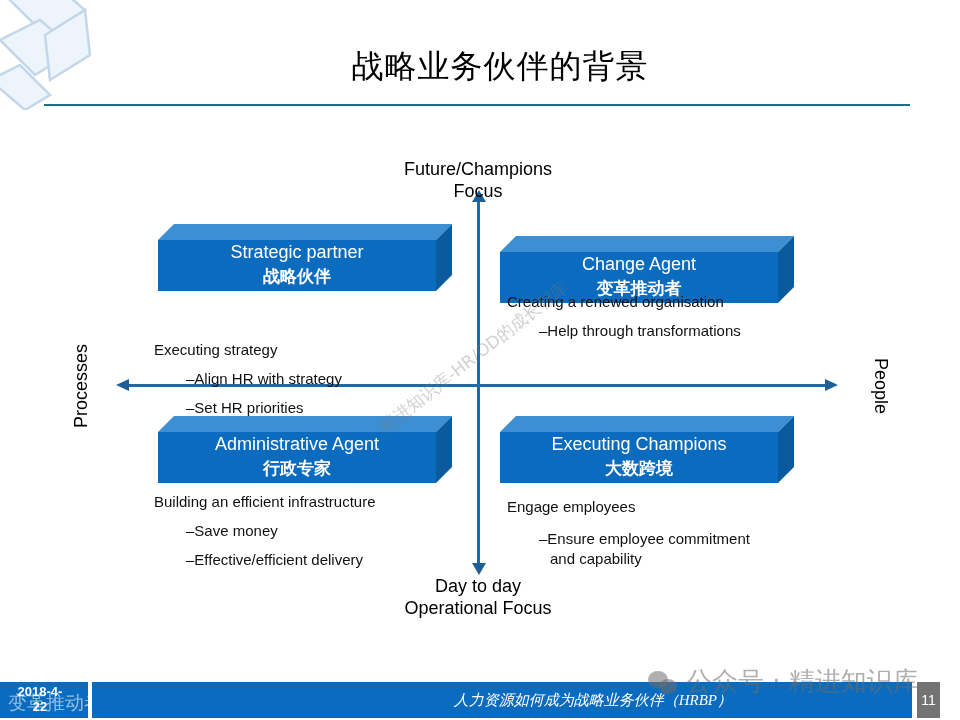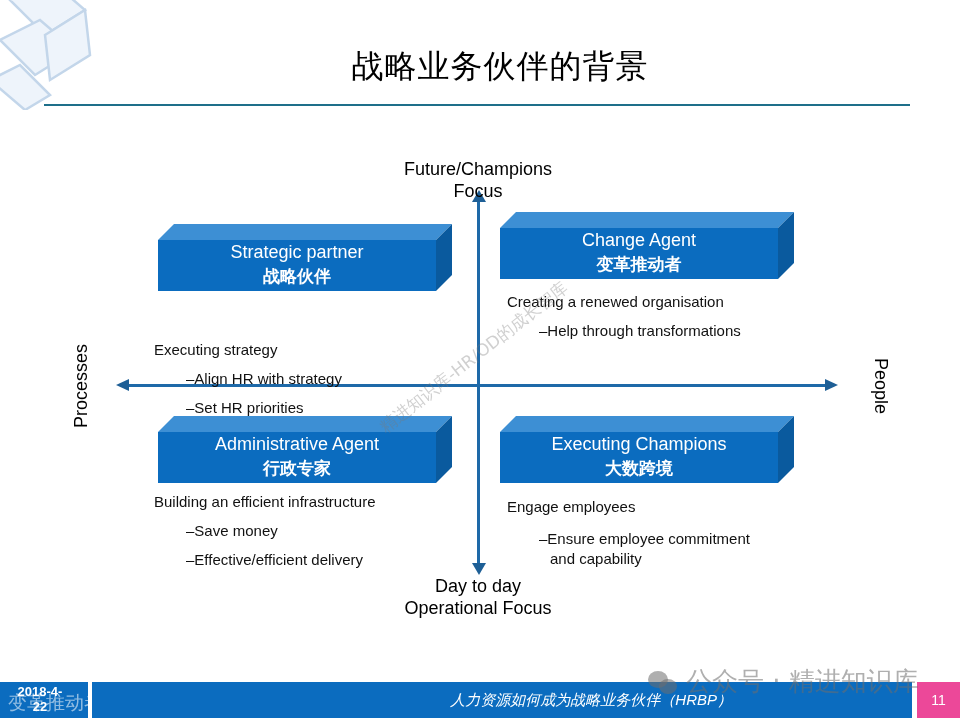--- a/index.html
+++ b/index.html
@@ -34,22 +34,22 @@
   .bullets .sub { padding-left:32px; }
   .bullets .sub-cont { padding-left:43px; line-height:20px; }
   .bullets .tight { line-height:20px; }
 
   .watermark { position:absolute; left:355px; top:275px; font-size:17px; color:rgba(120,120,120,0.35); transform:rotate(-38deg); transform-origin:left top; white-space:nowrap; font-family:"DejaVu Sans",sans-serif; }
 
   .footer-left { position:absolute; left:0; top:682px; width:88px; height:36px; background:#0b6cbf; }
   .footer-date { position:absolute; left:10px; top:684px; width:60px; color:#ffffff; font-size:13px; font-weight:bold; line-height:15px; text-align:center; }
   .footer-logo { position:absolute; left:8px; top:690px; color:rgba(255,255,255,0.55); font-size:19px; font-family:"DejaVu Sans",sans-serif; }
   .footer-bar { position:absolute; left:92px; top:682px; width:820px; height:36px; background:#0b6cbf; }
-  .footer-text { position:absolute; left:92px; top:682px; width:640px; height:29px; line-height:36px; text-align:right; color:#ffffff; font-size:15px; font-style:italic; font-family:Liberation Sans, sans-serif; }
-  .page-num { position:absolute; left:917px; top:682px; width:43px; height:36px; background:#ec4899; color:#ffffff; font-size:14px; line-height:36px; text-align:center; }
+  .footer-text { position:absolute; left:92px; top:682px; width:640px; height:29px; line-height:36px; text-align:right; color:#ffffff; font-size:15px; font-style:italic; font-family:Liberation Serif, serif; }
+  .page-num { position:absolute; left:917px; top:682px; width:23px; height:36px; background:#737373; color:#ffffff; font-size:14px; line-height:36px; text-align:center; }
   .wechat { position:absolute; left:648px; top:664px; font-size:26px; color:rgba(110,110,110,0.55); font-family:"DejaVu Sans",sans-serif; white-space:nowrap; }
   .wechat-icon { display:inline-block; width:30px; height:24px; position:relative; vertical-align:middle; margin-right:8px; }
   .wechat-icon span { position:absolute; border-radius:50%; background:rgba(110,110,110,0.55); }
 </style>
 </head>
 <body>
 
 <svg class="cube-deco" viewBox="0 0 110 130" width="110" height="130">
   <g fill="#eef4fb" stroke="#c3d6ea" stroke-width="2.5">
     <polygon points="20,20 60,0 95,30 55,55"></polygon>
@@ -85,21 +85,21 @@
     <polygon points="0,16 16,0 294,0 278,16" fill="#3d8fd4"></polygon>
     <polygon points="278,16 294,0 294,51 278,67" fill="#0a5a9e"></polygon>
     <rect x="0" y="16" width="278" height="51" fill="#0b6cbf"></rect>
   </svg>
   <div class="box-text">
     <span class="box-en">Strategic partner</span>
     <span class="box-cn">战略伙伴</span>
   </div>
 </div>
 
-<div class="box" style="left:500px; top:212px;">
+<div class="box" style="left:500px; top:236px;">
   <svg width="294" height="67">
     <polygon points="0,16 16,0 294,0 278,16" fill="#3d8fd4"></polygon>
     <polygon points="278,16 294,0 294,51 278,67" fill="#0a5a9e"></polygon>
     <rect x="0" y="16" width="278" height="51" fill="#0b6cbf"></rect>
   </svg>
   <div class="box-text">
     <span class="box-en">Change Agent</span>
     <span class="box-cn">变革推动者</span>
   </div>
 </div>

